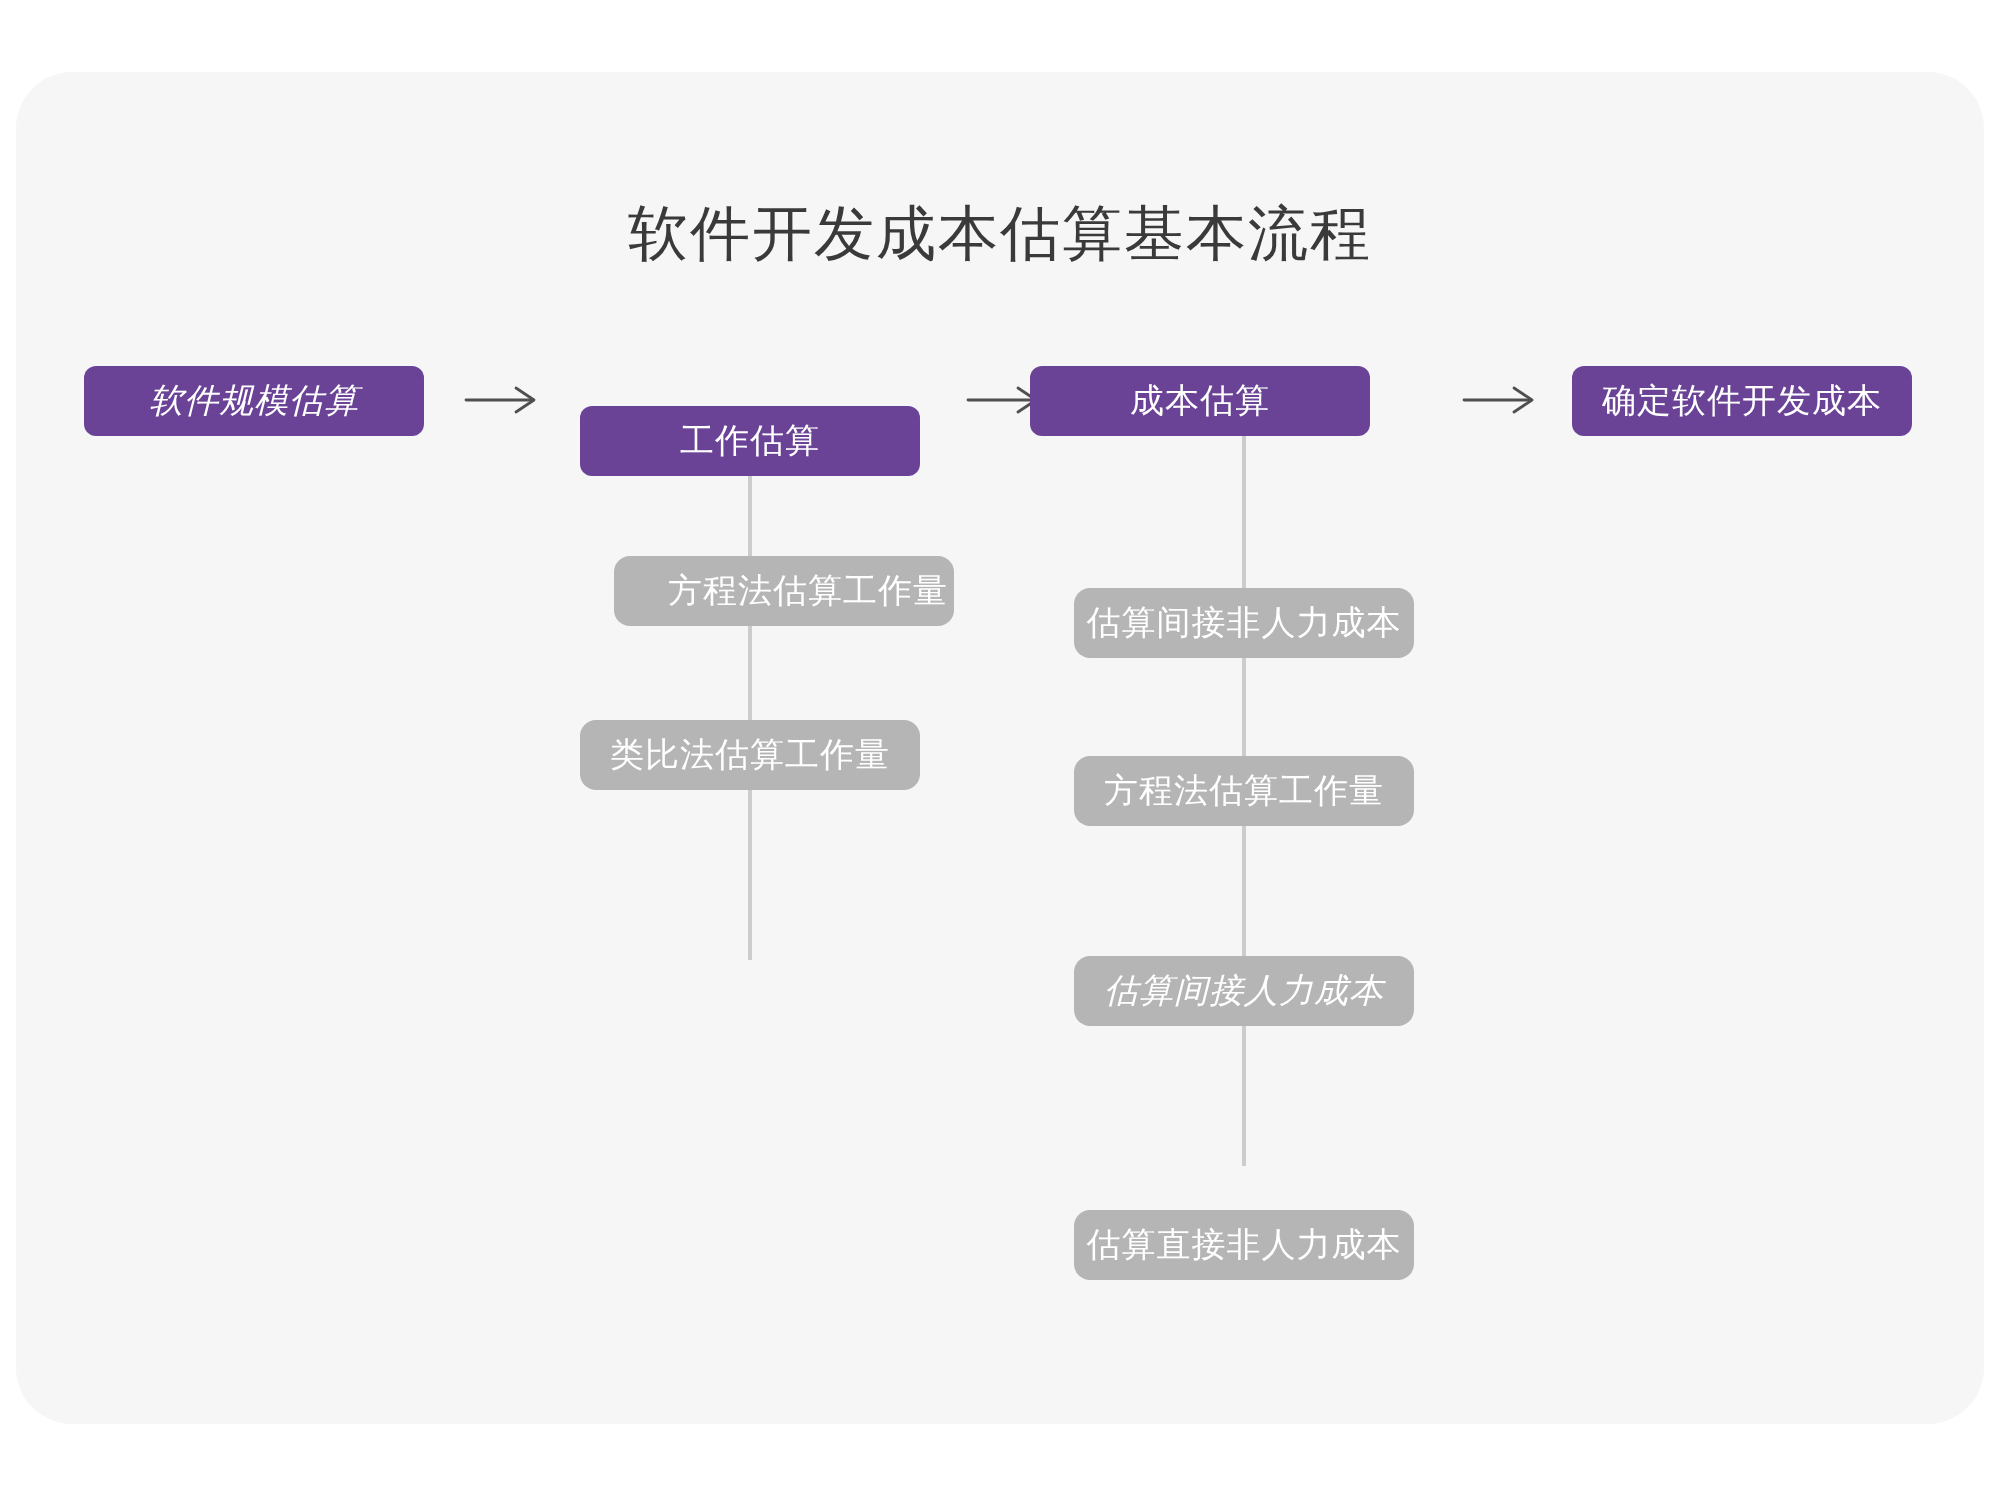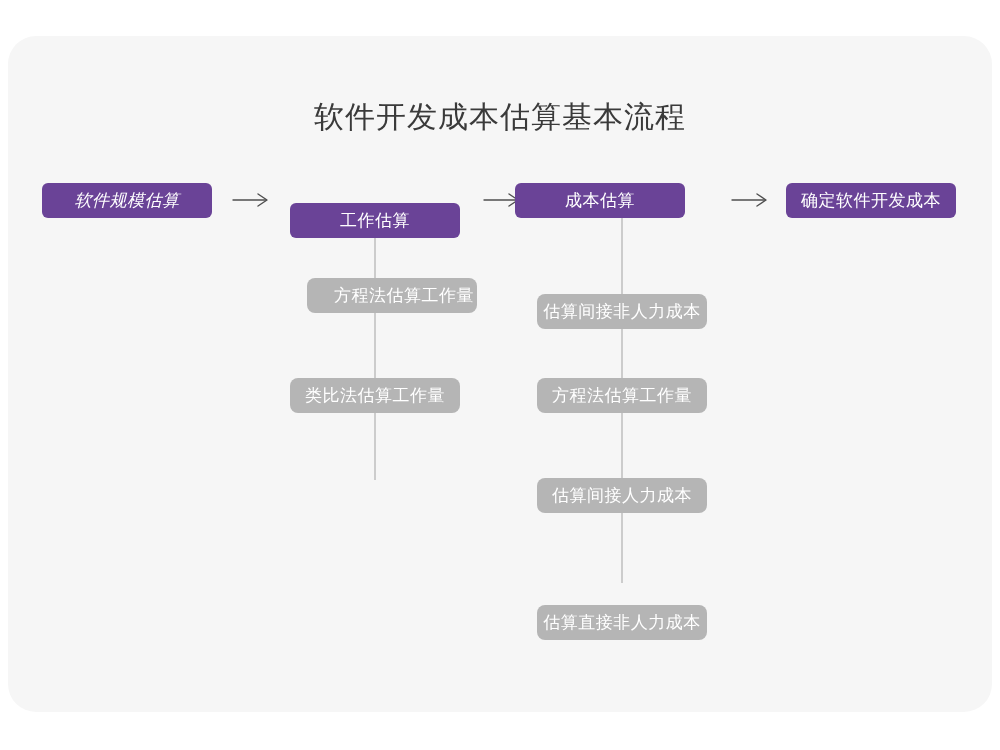--- a/index.html
+++ b/index.html
@@ -94,20 +94,20 @@
   <div class="node primary" style="left:515px; top:183px;">成本估算</div>
 
   <svg class="arrow-svg" style="left:731px; top:192px;" viewBox="0 0 38 16">
     <line x1="1" y1="8" x2="34" y2="8"></line>
     <polyline points="26,2 35,8 26,14"></polyline>
   </svg>
 
   <div class="node primary" style="left:786px; top:183px;">确定软件开发成本</div>
 
   <div class="node secondary" style="left:307px; top:278px;padding-left:24px;">方程法估算工作量</div>
-  <div class="node secondary" style="left:290px; top:378px;">类比法估算工作量</div>
+  <div class="node secondary" style="left:290px; top:360px;">类比法估算工作量</div>
 
   <div class="node secondary" style="left:537px; top:294px;text-align:right;">估算间接非人力成本</div>
   <div class="node secondary" style="left:537px; top:378px;">方程法估算工作量</div>
-  <div class="node secondary" style="left:537px; top:478px;">估算间接人力成本</div>
+  <div class="node secondary" style="left:537px; top:478px;font-style:italic;">估算间接人力成本</div>
   <div class="node secondary" style="left:537px; top:605px;font-family:Liberation Mono, monospace;">估算直接非人力成本</div>
 
 </div>
 
 </body></html>

